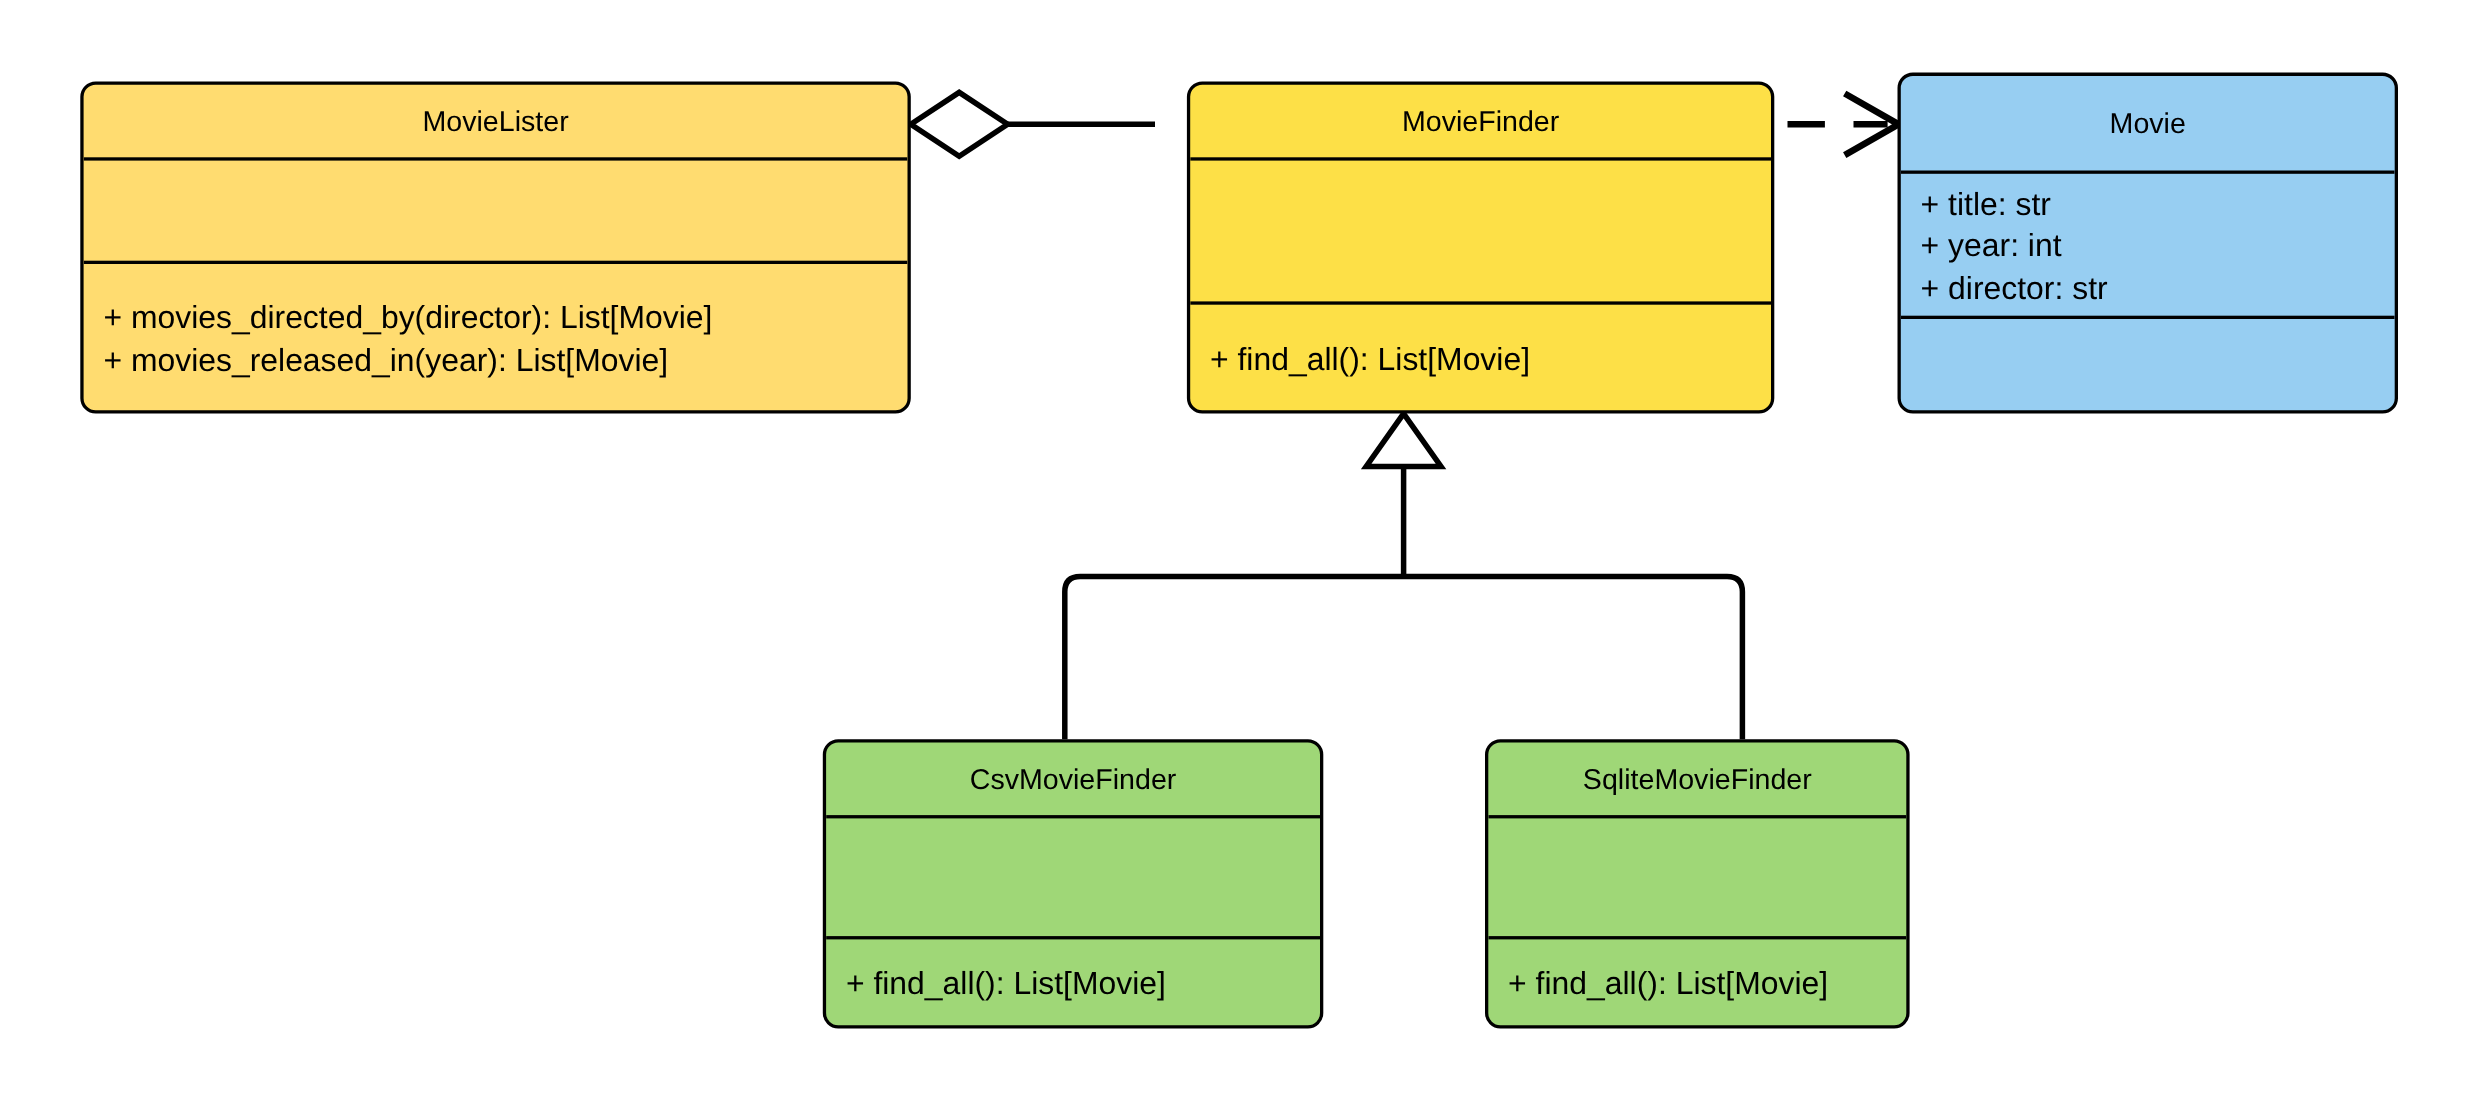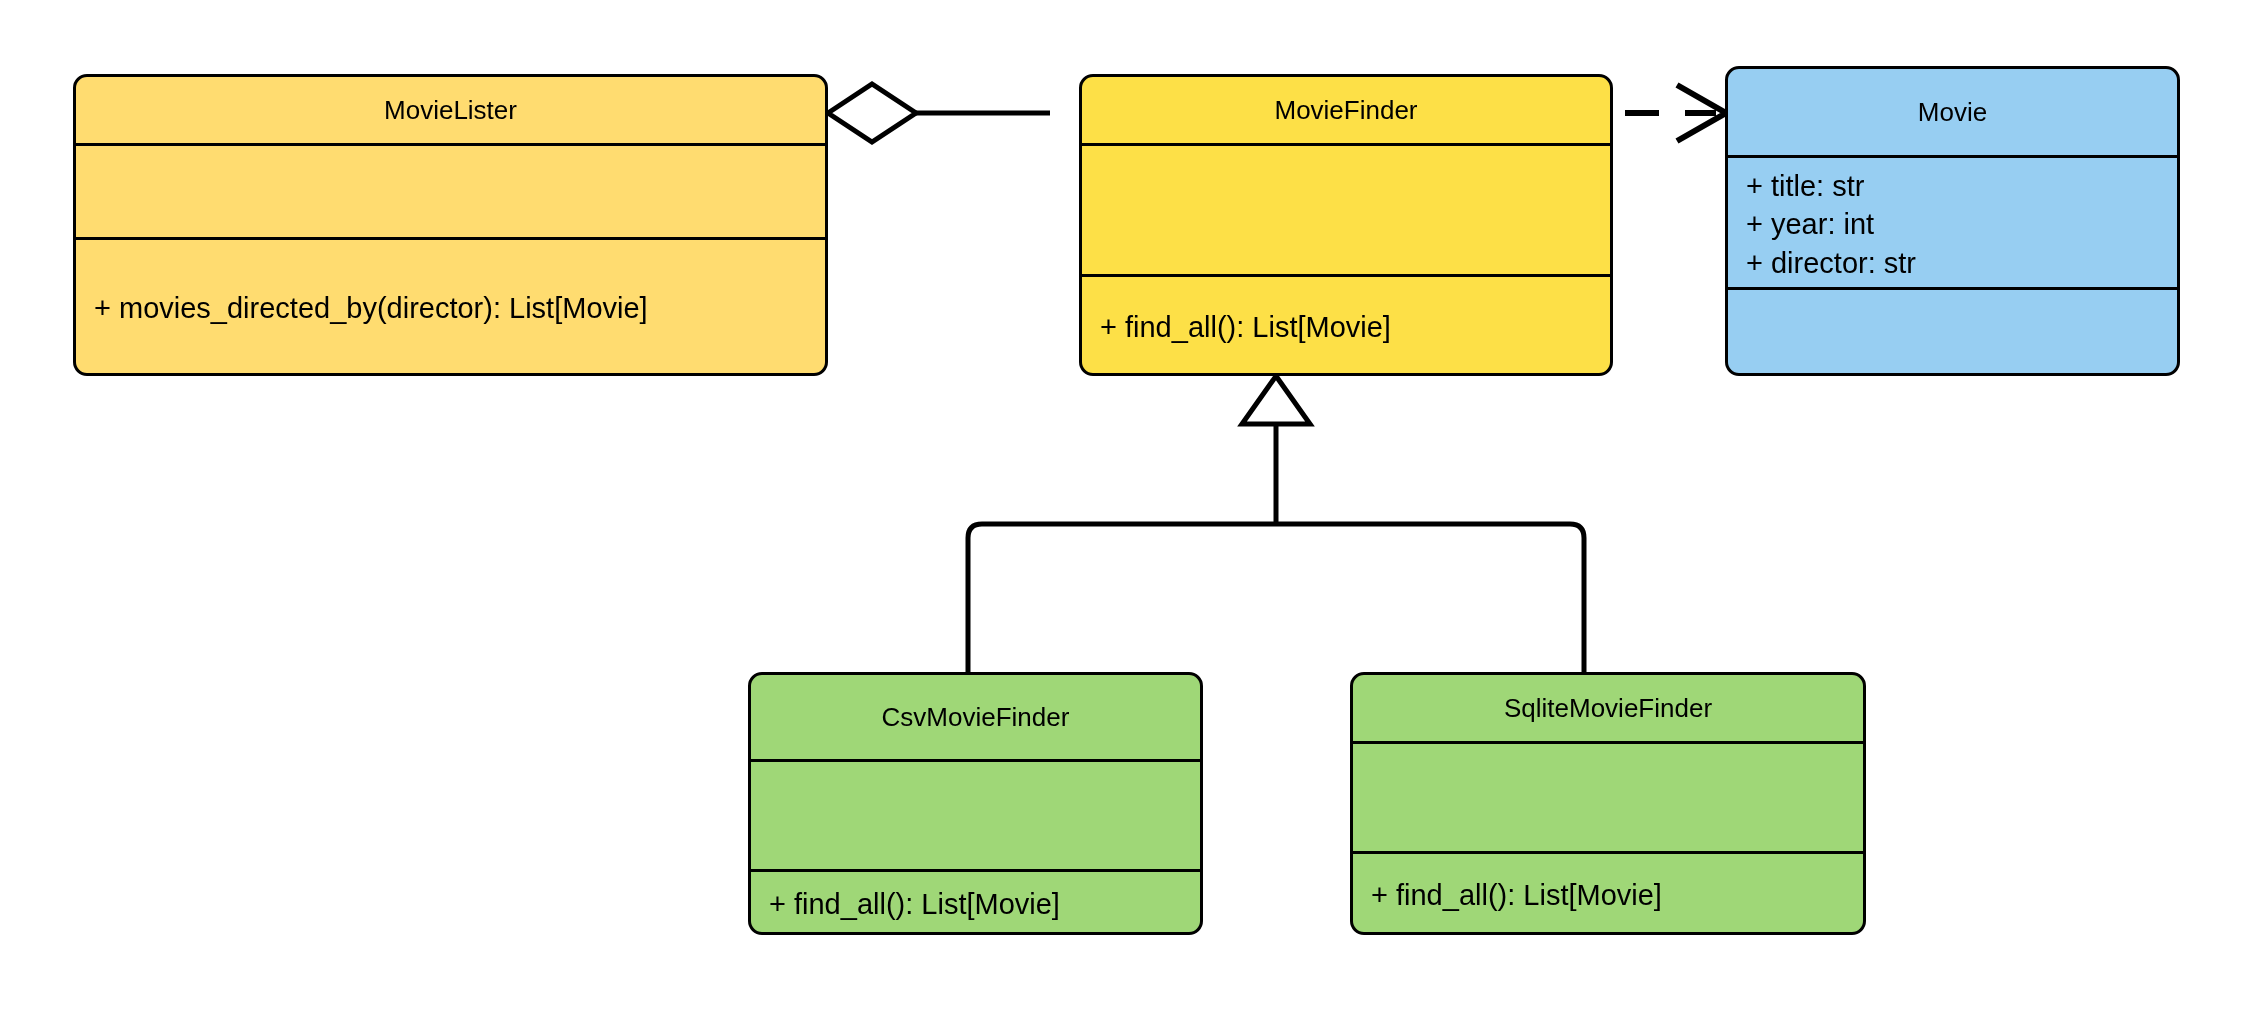--- a/index.html
+++ b/index.html
@@ -92,26 +92,26 @@
     background: #97CEF2;
   }
   #class-movie .c-name  { height: 86px; }
   #class-movie .c-attrs { height: 132px; }
   #class-movie .c-ops   { flex: 1 1 auto; }
 
   #class-csvmoviefinder {
     left: 748px; top: 672px; width: 455px; height: 263px;
     background: #9FD777;
   }
-  #class-csvmoviefinder .c-name  { height: 84px; }
+  #class-csvmoviefinder .c-name  { height: 66px; }
   #class-csvmoviefinder .c-attrs { height: 110px; }
   #class-csvmoviefinder .c-ops   { flex: 1 1 auto; }
 
   #class-sqlitemoviefinder {
-    left: 1350px; top: 672px; width: 516px; height: 263px;
+    left: 1350px; top: 672px; width: 386px; height: 263px;
     background: #9FD777;
   }
   #class-sqlitemoviefinder .c-name  { height: 66px; }
   #class-sqlitemoviefinder .c-attrs { height: 110px; }
   #class-sqlitemoviefinder .c-ops   { flex: 1 1 auto; }
 </style>
 </head>
 <body>
 
 <div id="canvas">
@@ -138,20 +138,21 @@
     </g>
   </svg>
 
   <div class="uml-class" id="class-movielister">
     <div class="uml-compartment compartment-name c-name">
       <span class="class-title">MovieLister</span>
     </div>
     <div class="uml-compartment compartment-members compartment-empty c-attrs"></div>
     <div class="uml-compartment compartment-members c-ops">
       <span class="member-line">+ movies_directed_by(director): List[Movie]</span>
+      <span class="member-line">+ movies_released_in(year): List[Movie]</span>
     </div>
   </div>
 
   <div class="uml-class" id="class-moviefinder">
     <div class="uml-compartment compartment-name c-name">
       <span class="class-title">MovieFinder</span>
     </div>
     <div class="uml-compartment compartment-members compartment-empty c-attrs"></div>
     <div class="uml-compartment compartment-members c-ops">
       <span class="member-line">+ find_all(): List[Movie]</span>

